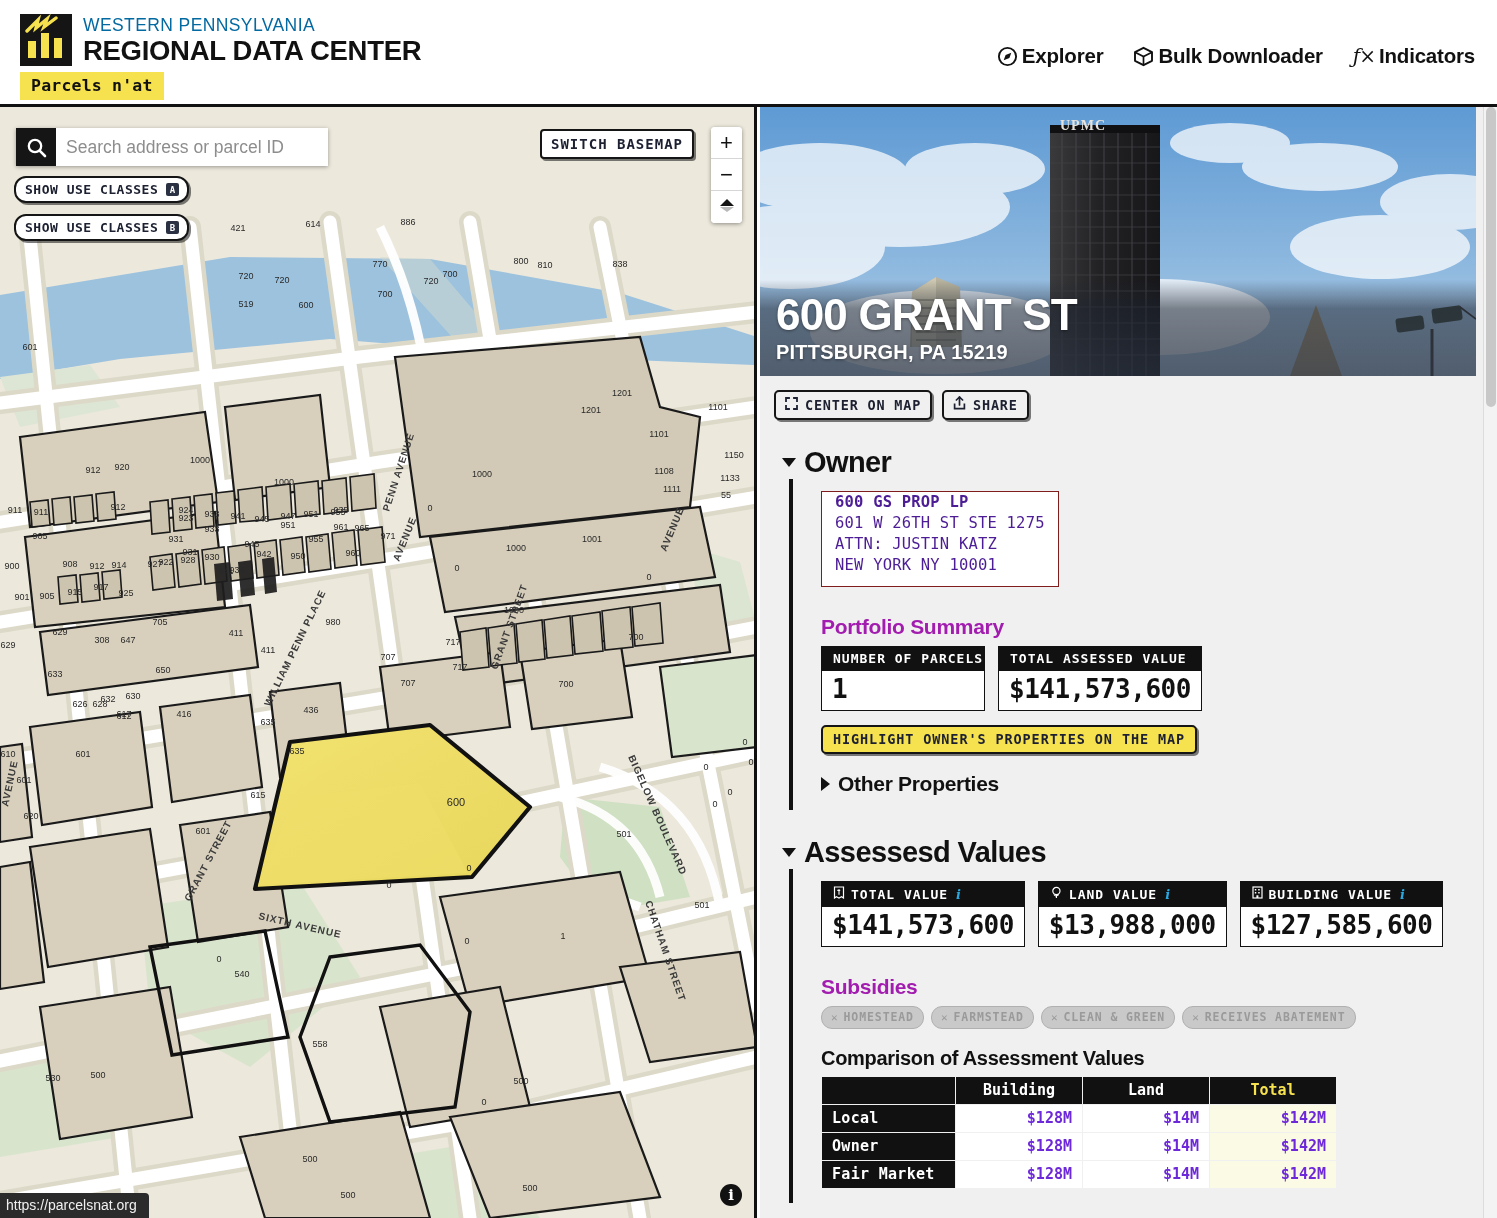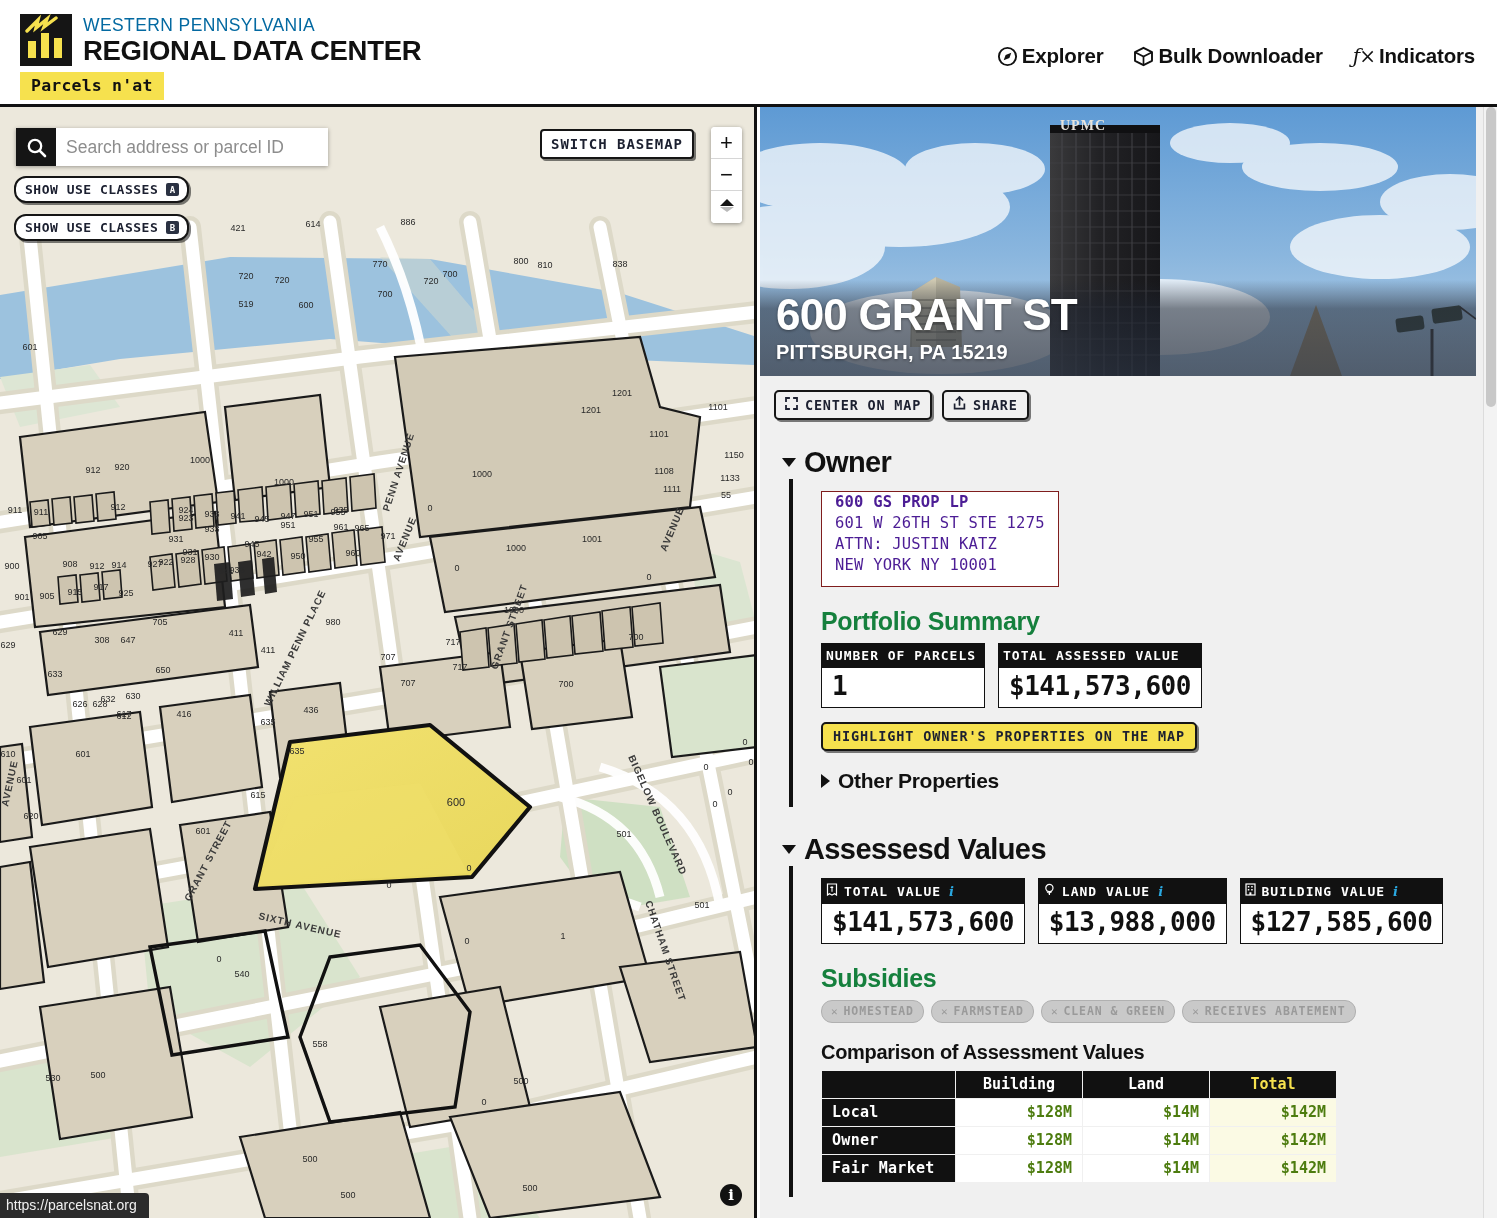--- a/index.html
+++ b/index.html
@@ -187,28 +187,28 @@
   .sec-body { border-left: 4px solid #111; margin-left: 15px; padding: 12px 0 14px 28px; }
 
   .owner-card {
     display: inline-block; background: #fff; border: 1px solid #7f1d1d;
     padding: 0 13px 10px 13px;
     font-family: "DejaVu Sans Mono", monospace;
     font-size: 15.5px; line-height: 21px; color: #4c1d95; letter-spacing: 0.2px;
   }
   .owner-card .ln1 { font-weight: 700; }
 
-  .sub-title { font-size: 25px; font-weight: 700; color: #15803d; margin: 20px 0 7px 0; letter-spacing: -0.3px; }
+  .sub-title { font-size: 21px; font-weight: 700; color: #a21caf; margin: 28px 0 7px 0; letter-spacing: -0.3px; }
 
   .stat-row { display: flex; gap: 13px; align-items: flex-start; flex-wrap: wrap; }
   .stat-box { border: 1px solid #111; background: #fff; min-width: 0; }
   .stat-lab {
     background: #111; color: #fff; font-family: "DejaVu Sans Mono", monospace;
     font-size: 13px; font-weight: 700; letter-spacing: 1px;
-    padding: 4px 9px 5px 4px; display: flex; align-items: center; gap: 6px;
+    padding: 4px 9px 5px 11px; display: flex; align-items: center; gap: 6px;
     white-space: nowrap;
   }
   .stat-val {
     font-family: "DejaVu Sans Mono", monospace; font-size: 26px; font-weight: 700;
     color: #111; padding: 3px 10px 6px 10px; letter-spacing: -0.5px; white-space: nowrap;
   }
   .stat-box.parcels { width: 164px; }
   .info-i {
     color: #2aa8e0; font-family: "DejaVu Serif", serif; font-style: italic;
     font-weight: 700; font-size: 13px; margin-left: 2px; cursor: pointer;
@@ -238,21 +238,21 @@
   table.cmp th, table.cmp td {
     font-size: 15px; font-weight: 700; padding: 4px 10px 5px 10px;
     border: 1px solid #f0f0f0;
   }
   table.cmp thead th { background: #111; color: #fff; text-align: center; }
   table.cmp thead th.totcol { color: #f6e14e; }
   table.cmp thead th.corner { background: #111; width: 134px; }
   table.cmp tbody th {
     background: #111; color: #fff; text-align: left; letter-spacing: 0.3px;
   }
-  table.cmp td { background: #fff; color: #4d7c0f; text-align: right; width: 127px; }
+  table.cmp td { background: #fff; color: #6d28d9; text-align: right; width: 127px; }
   table.cmp td.tot { background: #fbfae4; }
 
   .vscroll {
     position: absolute; right: 0; top: 107px; width: 14px; height: 1111px;
     background: #f3f3f3; border-left: 1px solid #dcdcdc; z-index: 40;
   }
   .vthumb {
     position: absolute; top: 0; left: 2px; width: 10px; height: 300px;
     background: #c8c8c8; border-radius: 5px;
   }

